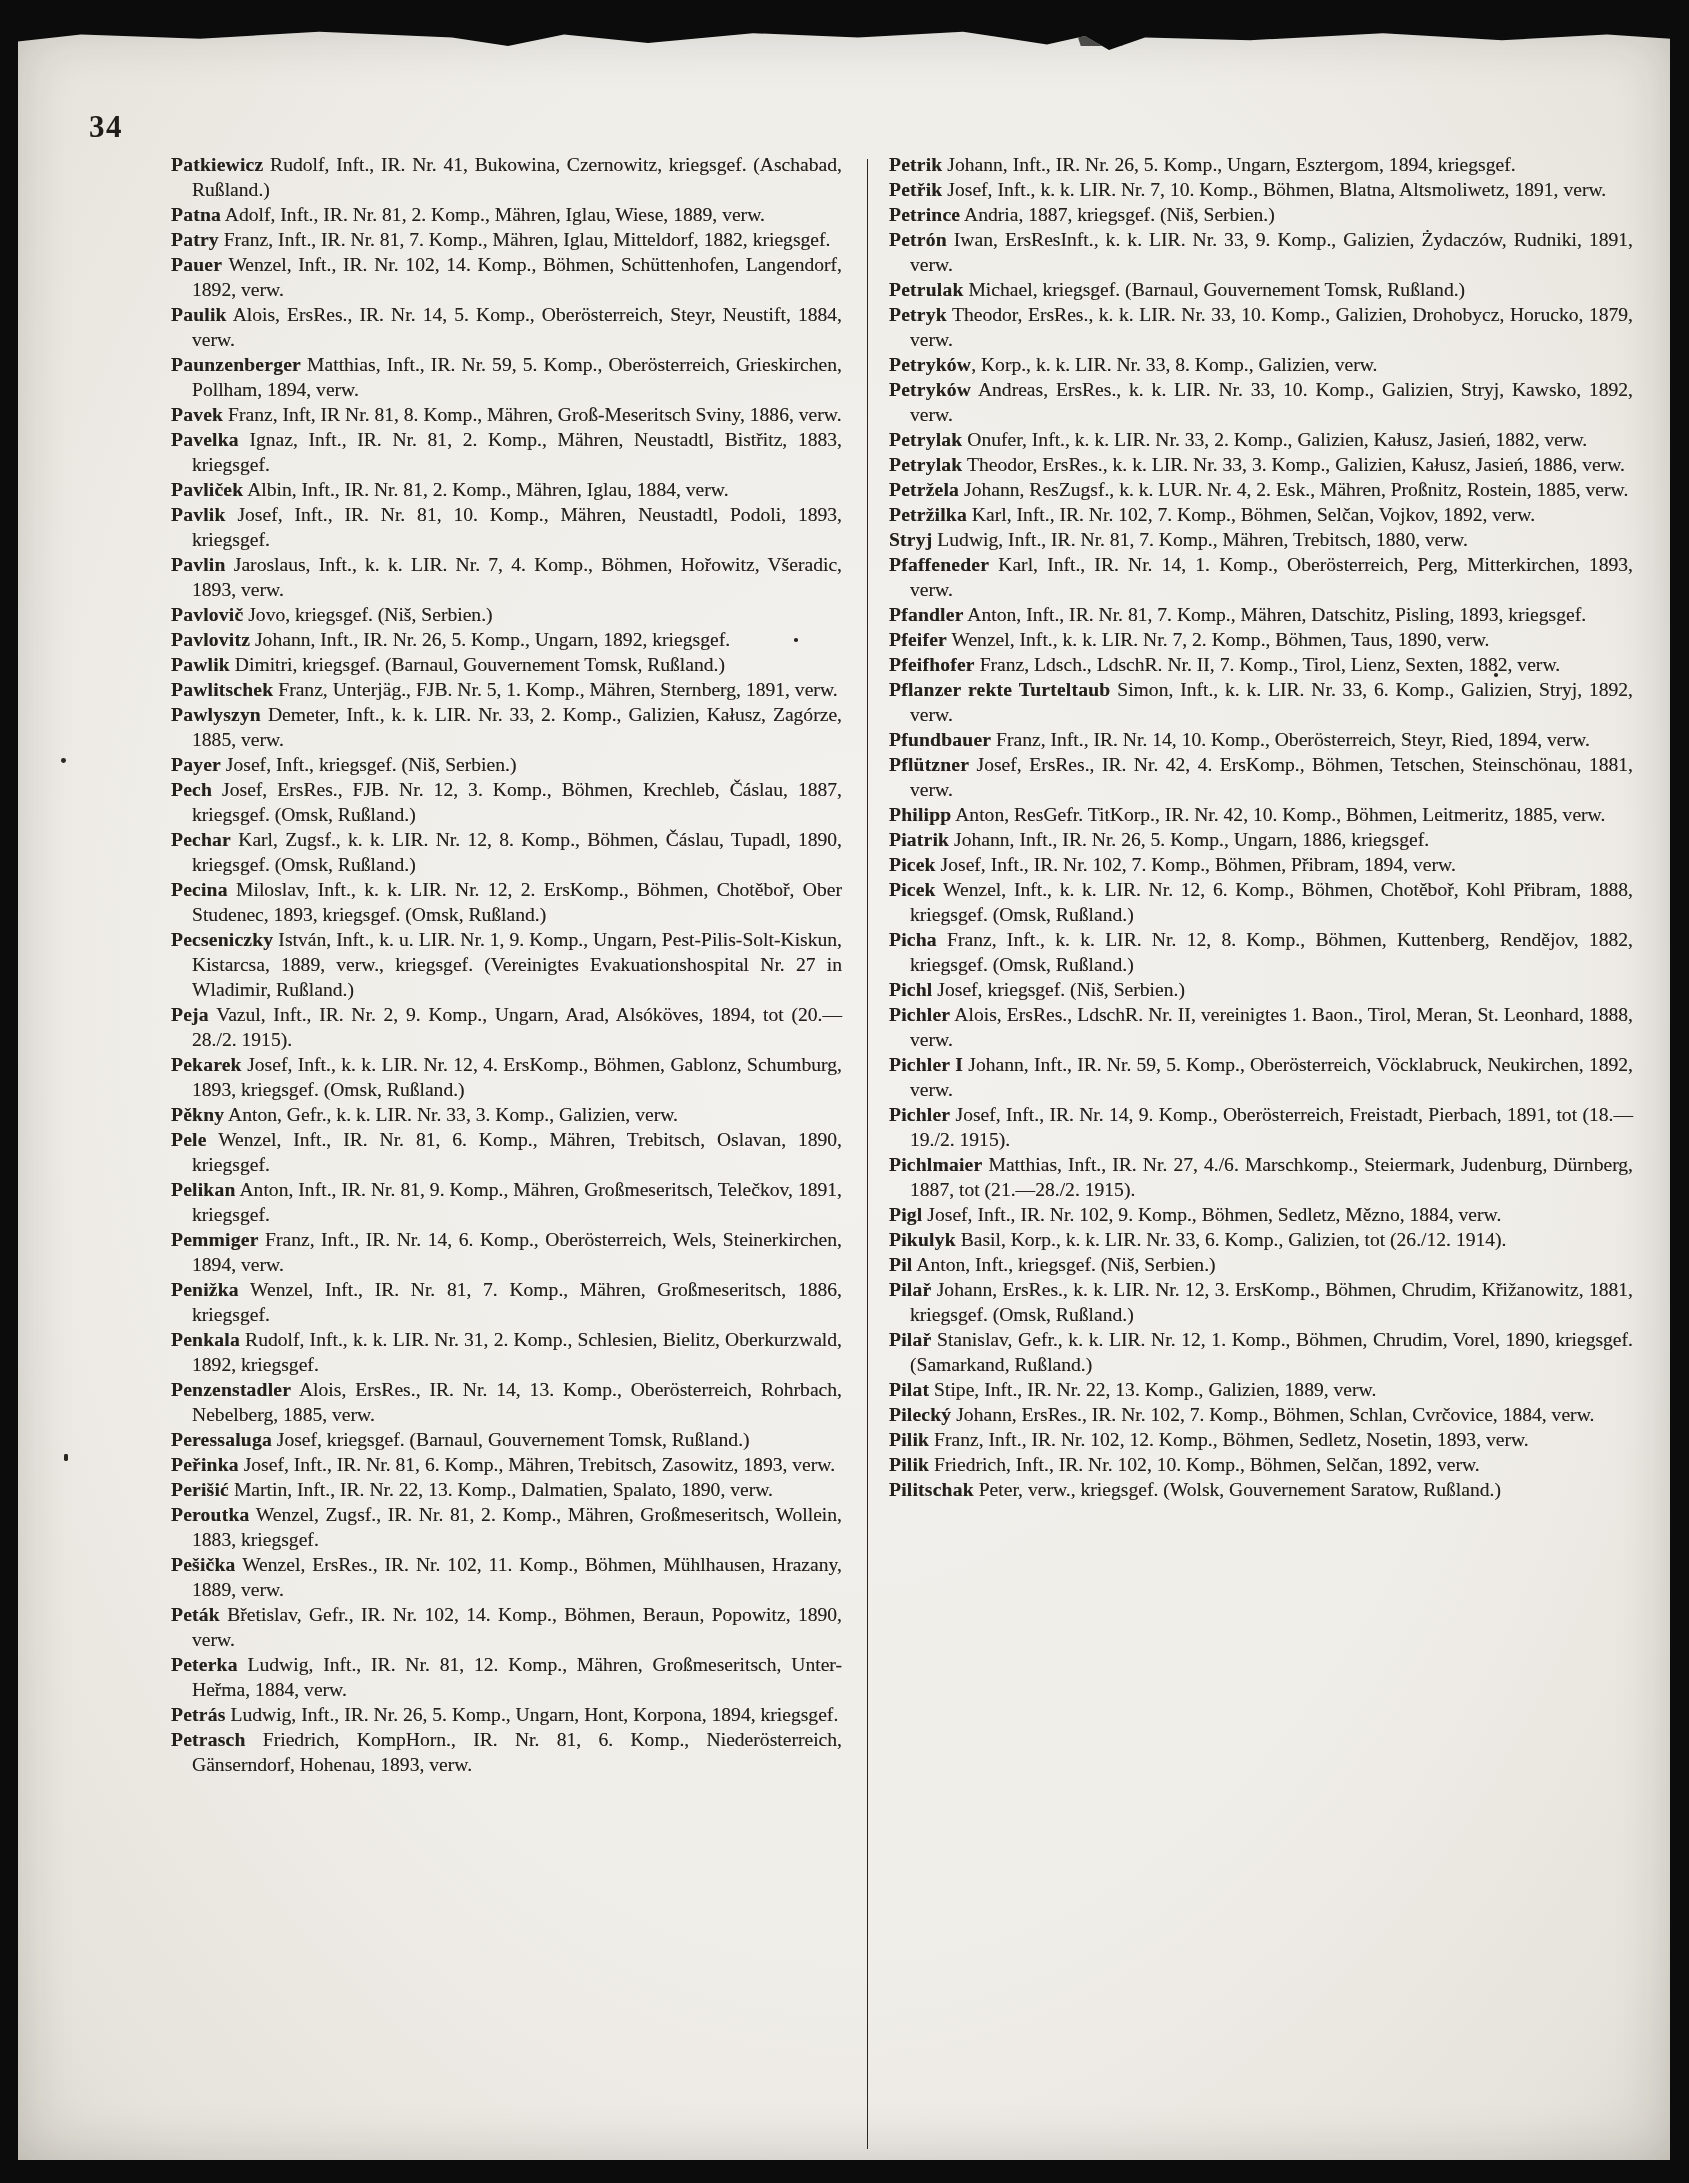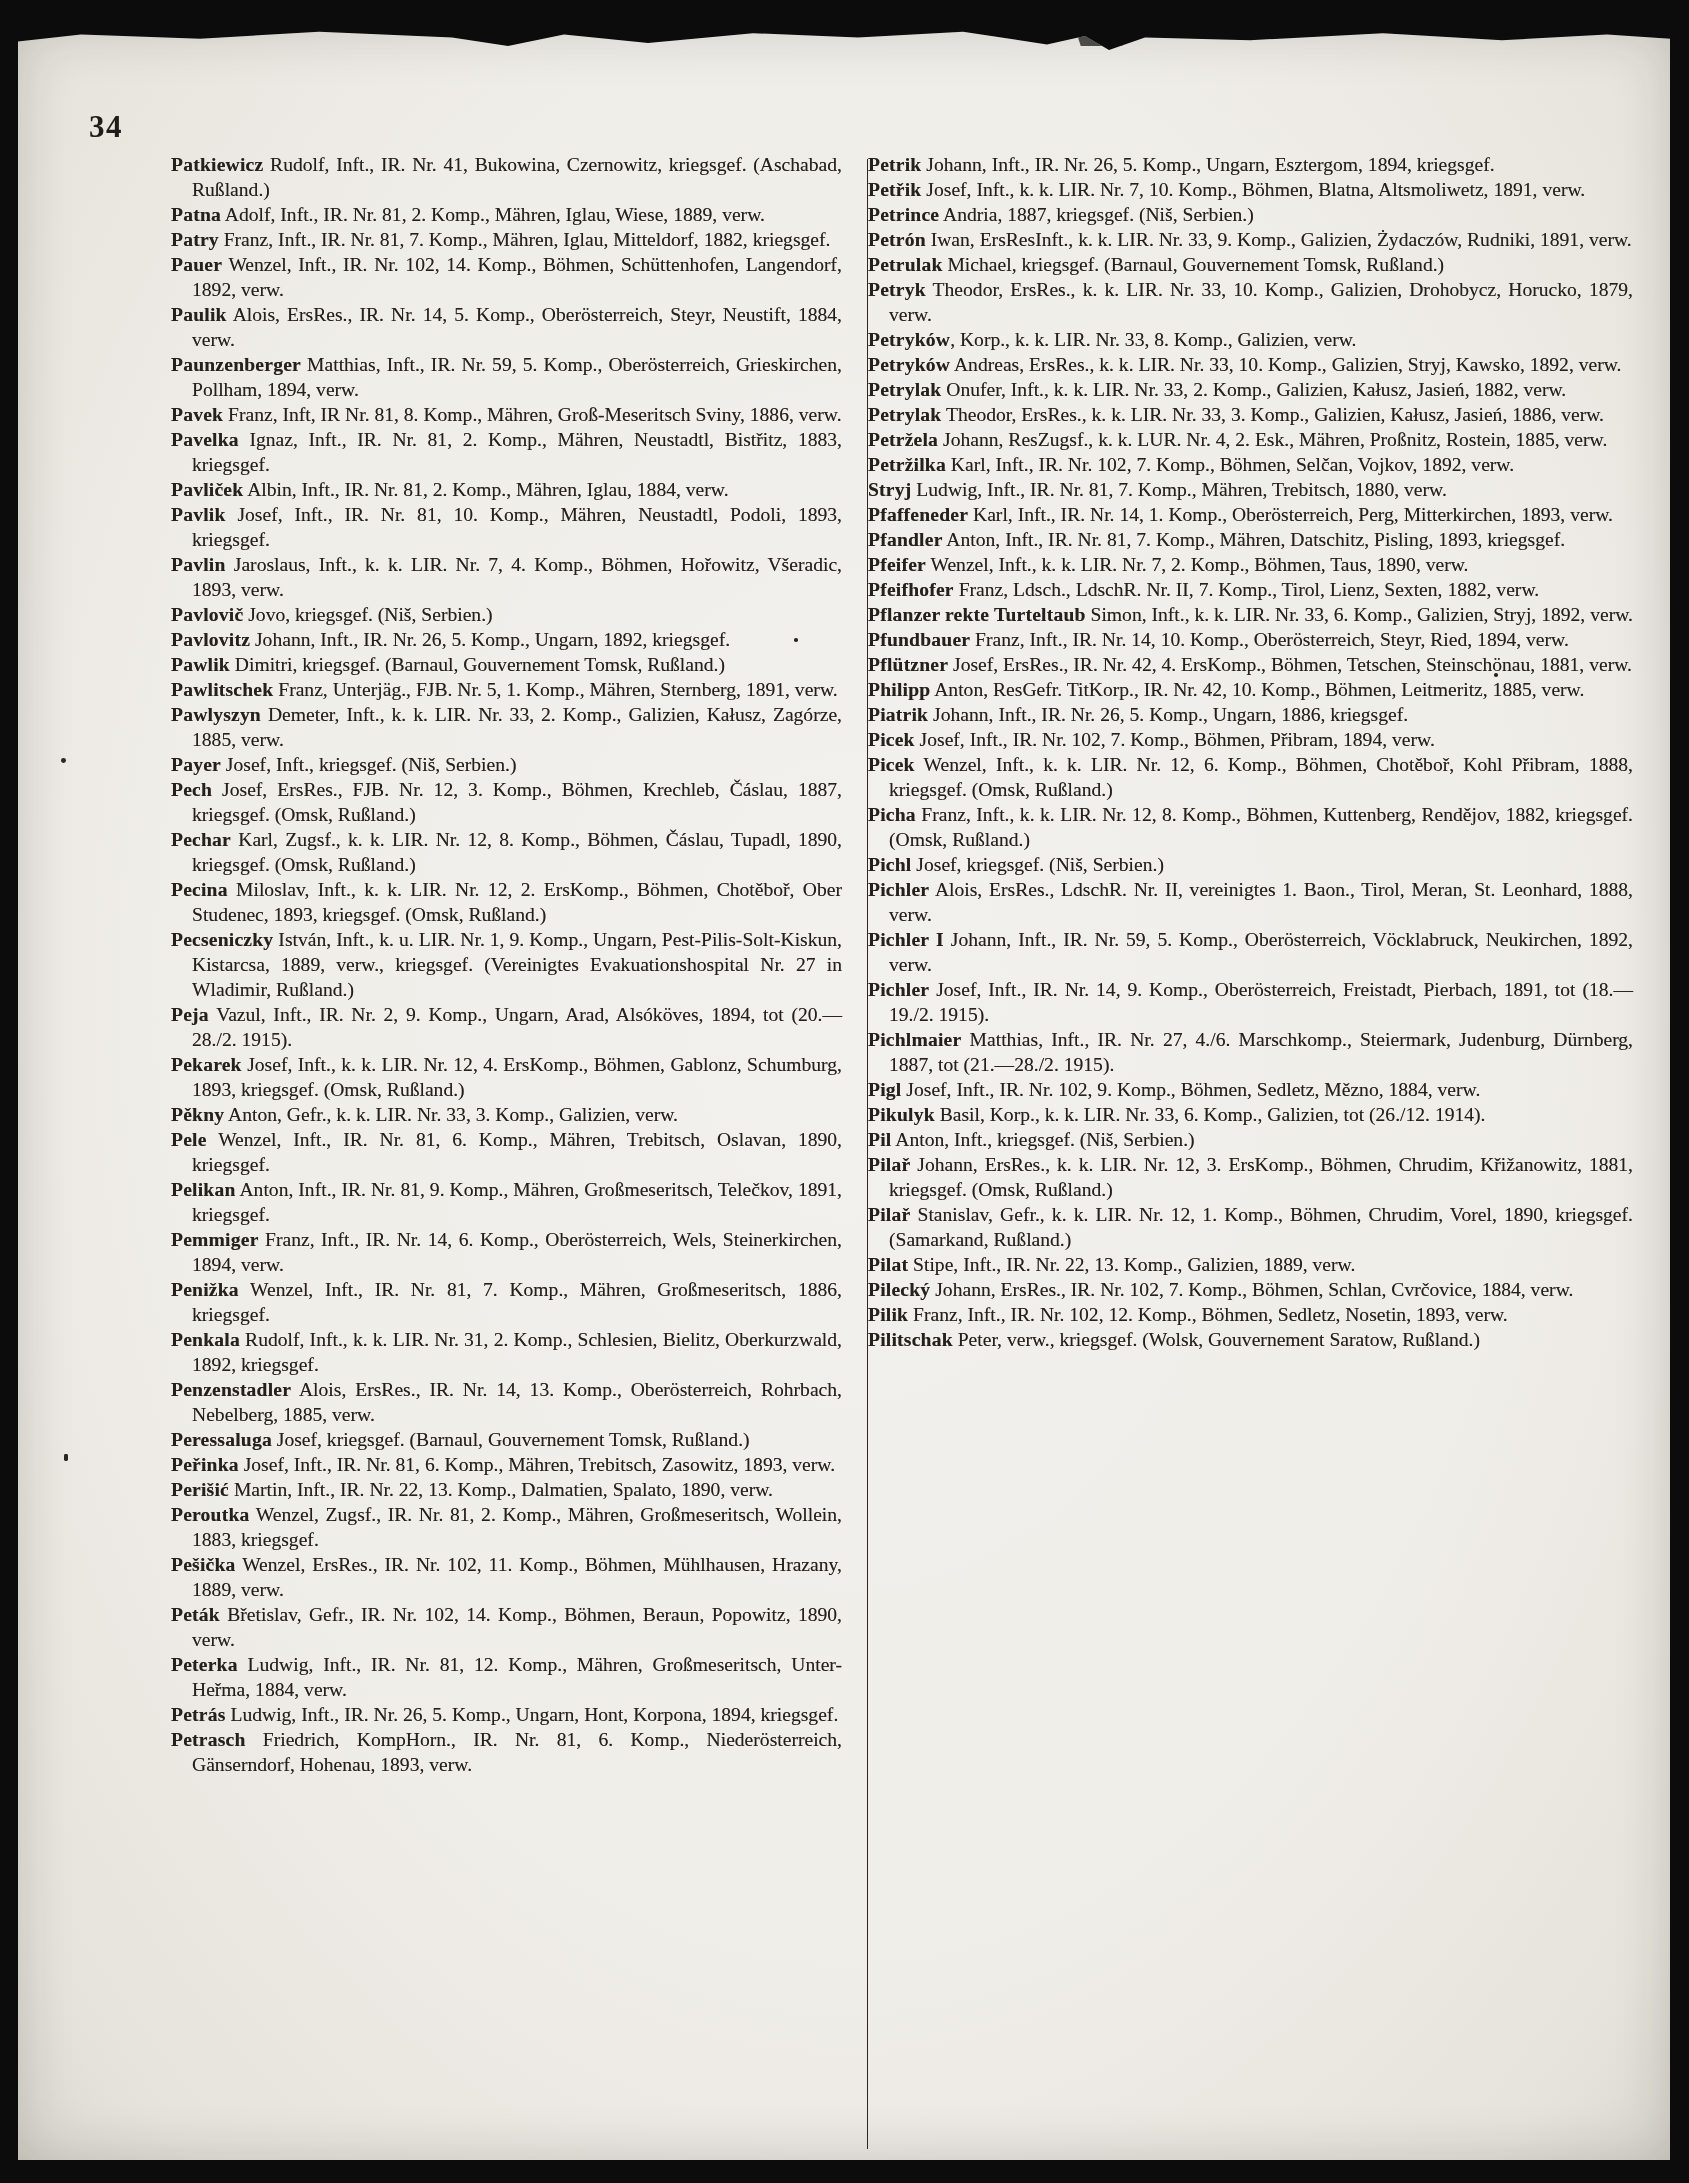--- a/index.html
+++ b/index.html
@@ -40,21 +40,21 @@
     align-items: stretch;
   }
   .col {
     color: #24201c;
     font-size: 19.6px;
     line-height: 25px;
     text-align: justify;
     text-shadow: 0 0 0.4px rgba(45,40,34,0.45);
   }
   .col-left  { width: 671px; }
-  .col-right { flex: 1; }
+  .col-right { flex: 1; margin-left: 21px; }
   .divider {
     width: 0;
     border-left: 1.7px solid #2b2723;
     margin-left: 25px;
     margin-top: 7px;
   }
   .entry {
     margin: 0;
     padding-left: 21px;
     text-indent: -21px;
@@ -151,20 +151,21 @@
         <p class="entry"><b>Pichler</b><span> Josef, Inft., IR. Nr. 14, 9. Komp., Oberösterreich, Freistadt, Pierbach, 1891, tot (18.—19./2. 1915).</span></p>
         <p class="entry"><b>Pichlmaier</b><span> Matthias, Inft., IR. Nr. 27, 4./6. Marschkomp., Steiermark, Judenburg, Dürnberg, 1887, tot (21.—28./2. 1915).</span></p>
         <p class="entry"><b>Pigl</b><span> Josef, Inft., IR. Nr. 102, 9. Komp., Böhmen, Sedletz, Mězno, 1884, verw.</span></p>
         <p class="entry"><b>Pikulyk</b><span> Basil, Korp., k. k. LIR. Nr. 33, 6. Komp., Galizien, tot (26./12. 1914).</span></p>
         <p class="entry"><b>Pil</b><span> Anton, Inft., kriegsgef. (Niš, Serbien.)</span></p>
         <p class="entry"><b>Pilař</b><span> Johann, ErsRes., k. k. LIR. Nr. 12, 3. ErsKomp., Böhmen, Chrudim, Křižanowitz, 1881, kriegsgef. (Omsk, Rußland.)</span></p>
         <p class="entry"><b>Pilař</b><span> Stanislav, Gefr., k. k. LIR. Nr. 12, 1. Komp., Böhmen, Chrudim, Vorel, 1890, kriegsgef. (Samarkand, Rußland.)</span></p>
         <p class="entry"><b>Pilat</b><span> Stipe, Inft., IR. Nr. 22, 13. Komp., Galizien, 1889, verw.</span></p>
         <p class="entry"><b>Pilecký</b><span> Johann, ErsRes., IR. Nr. 102, 7. Komp., Böhmen, Schlan, Cvrčovice, 1884, verw.</span></p>
         <p class="entry"><b>Pilik</b><span> Franz, Inft., IR. Nr. 102, 12. Komp., Böhmen, Sedletz, Nosetin, 1893, verw.</span></p>
+        <p class="entry"><b>Pilik</b><span> Friedrich, Inft., IR. Nr. 102, 10. Komp., Böhmen, Selčan, 1892, verw.</span></p>
         <p class="entry"><b>Pilitschak</b><span> Peter, verw., kriegsgef. (Wolsk, Gouvernement Saratow, Rußland.)</span></p>
       </div>
   </div>
 
   <div class="speck" style="left:43px; top:729px; width:4.9px; height:4.9px;"></div>
   <div class="speck" style="left:46px; top:1425px; width:4.2px; height:7px; border-radius:1.4px;"></div>
   <div class="speck" style="left:776px; top:609px; width:3.5px; height:3.5px;"></div>
   <div class="speck" style="left:1476px; top:644px; width:3.5px; height:3.5px;"></div>
   <div class="blot-top" style="left:458px; top:0; width:63px; height:11.2px; transform:skewX(-25deg); opacity:.55;"></div>
   <div class="blot-top" style="left:1060px; top:0; width:42px; height:17px; transform:skewX(18deg); opacity:.7;"></div>

